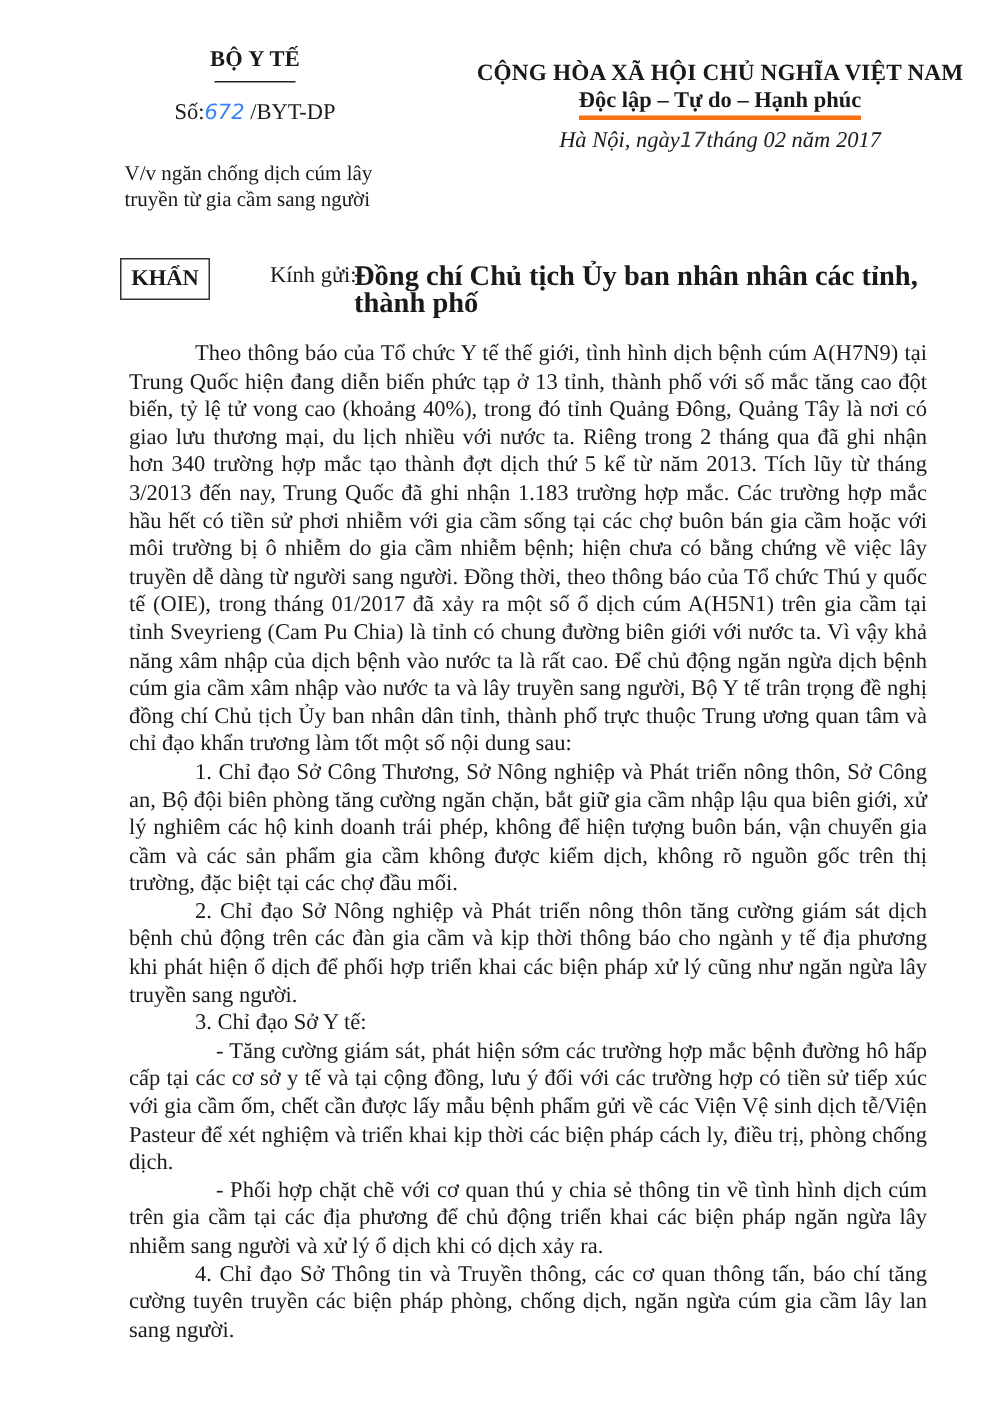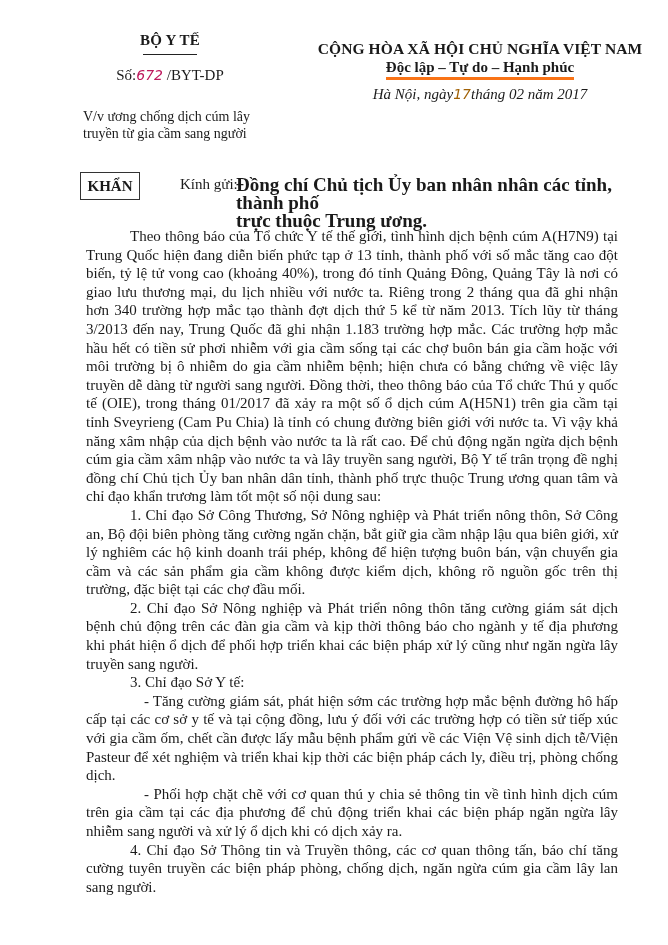--- a/index.html
+++ b/index.html
@@ -6,28 +6,28 @@
   body {
     width: 668px; height: 945px; position: relative; overflow: hidden;
     font-family: "Liberation Serif", "DejaVu Serif", serif;
     color: #1a1a1a;
   }
   .abs { position: absolute; }
   .left-head { left: 70px; top: 32px; width: 200px; text-align: center; }
   .org { font-weight: bold; font-size: 15px; letter-spacing: 0.2px; }
   .org-rule { width: 54px; height: 1px; background: #222; margin: 5px auto 0; }
   .docno { font-size: 15px; margin-top: 12px; }
-  .docno .hand { font-family: "DejaVu Sans", sans-serif; font-style: italic; color: #be185d; font-size: 14px; }
+  .docno .hand { font-family: "DejaVu Sans", sans-serif; font-style: italic; color: #3b82f6; font-size: 14px; }
   .subject { left: 83px; top: 108px; font-size: 14px; line-height: 17px; width: 220px; }
 
   .right-head { left: 300px; top: 40px; width: 360px; text-align: center; }
   .nation { font-weight: bold; font-size: 15.5px; letter-spacing: 0.1px; }
   .motto { font-weight: bold; font-size: 15px; margin-top: 1px; display: inline-block; border-bottom: 3px solid #f97316; padding-bottom: 1px; }
   .dateline { font-style: italic; font-size: 15px; margin-top: 6px; }
-  .dateline .hand { font-family: "DejaVu Sans", sans-serif; font-style: italic; color: #a16207; font-size: 14px; }
+  .dateline .hand { font-family: "DejaVu Sans", sans-serif; font-style: italic; color: #404040; font-size: 14px; }
 
   .urgent { left: 80px; top: 172px; width: 58px; height: 26px; border: 1px solid #333; font-weight: bold; font-size: 15px; text-align: center; line-height: 26px; }
   .recip-label { left: 180px; top: 176px; font-size: 15px; }
   .recip-text { left: 236px; top: 176px; font-size: 19px; line-height: 18px; width: 380px; font-weight: bold; }
 
   .body { left: 86px; top: 227px; width: 532px; font-size: 15px; line-height: 18.6px; text-align: justify; }
   .body p { margin: 0; text-indent: 44px; }
   .body p.sub { text-indent: 58px; }
 </style>
 </head>
@@ -35,38 +35,37 @@
 
 <div class="abs left-head">
   <div class="org">BỘ Y TẾ</div>
   <div class="org-rule"></div>
   <div class="docno">
     <span>Số:</span><span class="hand">672</span>&nbsp;<span>/BYT-DP</span>
   </div>
 </div>
 
 <div class="abs subject">
-  <div>V/v ương chống dịch cúm lây</div>
+  <div>V/v ngăn chống dịch cúm lây</div>
   <div>truyền từ gia cầm sang người</div>
 </div>
 
 <div class="abs right-head">
   <div class="nation">CỘNG HÒA XÃ HỘI CHỦ NGHĨA VIỆT NAM</div>
   <div class="motto">Độc lập – Tự do – Hạnh phúc</div>
   <div class="dateline">
     <span>Hà Nội, ngày</span><span class="hand">17</span><span>tháng 02 năm 2017</span>
   </div>
 </div>
 
 <div class="abs urgent">KHẨN</div>
 
 <div class="abs recip-label">Kính gửi:</div>
 <div class="abs recip-text">
   <div>Đồng chí Chủ tịch Ủy ban nhân nhân các tỉnh, thành phố</div>
-  <div>trực thuộc Trung ương.</div>
 </div>
 
 <div class="abs body">
   <p>Theo thông báo của Tổ chức Y tế thế giới, tình hình dịch bệnh cúm A(H7N9) tại Trung Quốc hiện đang diễn biến phức tạp ở 13 tỉnh, thành phố với số mắc tăng cao đột biến, tỷ lệ tử vong cao (khoảng 40%), trong đó tỉnh Quảng Đông, Quảng Tây là nơi có giao lưu thương mại, du lịch nhiều với nước ta. Riêng trong 2 tháng qua đã ghi nhận hơn 340 trường hợp mắc tạo thành đợt dịch thứ 5 kể từ năm 2013. Tích lũy từ tháng 3/2013 đến nay, Trung Quốc đã ghi nhận 1.183 trường hợp mắc. Các trường hợp mắc hầu hết có tiền sử phơi nhiễm với gia cầm sống tại các chợ buôn bán gia cầm hoặc với môi trường bị ô nhiễm do gia cầm nhiễm bệnh; hiện chưa có bằng chứng về việc lây truyền dễ dàng từ người sang người. Đồng thời, theo thông báo của Tổ chức Thú y quốc tế (OIE), trong tháng 01/2017 đã xảy ra một số ổ dịch cúm A(H5N1) trên gia cầm tại tỉnh Sveyrieng (Cam Pu Chia) là tỉnh có chung đường biên giới với nước ta. Vì vậy khả năng xâm nhập của dịch bệnh vào nước ta là rất cao. Để chủ động ngăn ngừa dịch bệnh cúm gia cầm xâm nhập vào nước ta và lây truyền sang người, Bộ Y tế trân trọng đề nghị đồng chí Chủ tịch Ủy ban nhân dân tỉnh, thành phố trực thuộc Trung ương quan tâm và chỉ đạo khẩn trương làm tốt một số nội dung sau:</p>
   <p>1. Chỉ đạo Sở Công Thương, Sở Nông nghiệp và Phát triển nông thôn, Sở Công an, Bộ đội biên phòng tăng cường ngăn chặn, bắt giữ gia cầm nhập lậu qua biên giới, xử lý nghiêm các hộ kinh doanh trái phép, không để hiện tượng buôn bán, vận chuyển gia cầm và các sản phẩm gia cầm không được kiểm dịch, không rõ nguồn gốc trên thị trường, đặc biệt tại các chợ đầu mối.</p>
   <p>2. Chỉ đạo Sở Nông nghiệp và Phát triển nông thôn tăng cường giám sát dịch bệnh chủ động trên các đàn gia cầm và kịp thời thông báo cho ngành y tế địa phương khi phát hiện ổ dịch để phối hợp triển khai các biện pháp xử lý cũng như ngăn ngừa lây truyền sang người.</p>
   <p>3. Chỉ đạo Sở Y tế:</p>
   <p class="sub">- Tăng cường giám sát, phát hiện sớm các trường hợp mắc bệnh đường hô hấp cấp tại các cơ sở y tế và tại cộng đồng, lưu ý đối với các trường hợp có tiền sử tiếp xúc với gia cầm ốm, chết cần được lấy mẫu bệnh phẩm gửi về các Viện Vệ sinh dịch tễ/Viện Pasteur để xét nghiệm và triển khai kịp thời các biện pháp cách ly, điều trị,  phòng chống dịch.</p>
   <p class="sub">- Phối hợp chặt chẽ với cơ quan thú y chia sẻ thông tin về tình hình dịch cúm trên gia cầm tại các địa phương để chủ động triển khai các biện pháp ngăn ngừa lây nhiễm sang người và xử lý ổ dịch khi có dịch xảy ra.</p>
   <p>4. Chỉ đạo Sở Thông tin và Truyền thông, các cơ quan thông tấn, báo chí tăng cường tuyên truyền các biện pháp phòng, chống dịch, ngăn ngừa cúm gia cầm lây lan sang người.</p>

